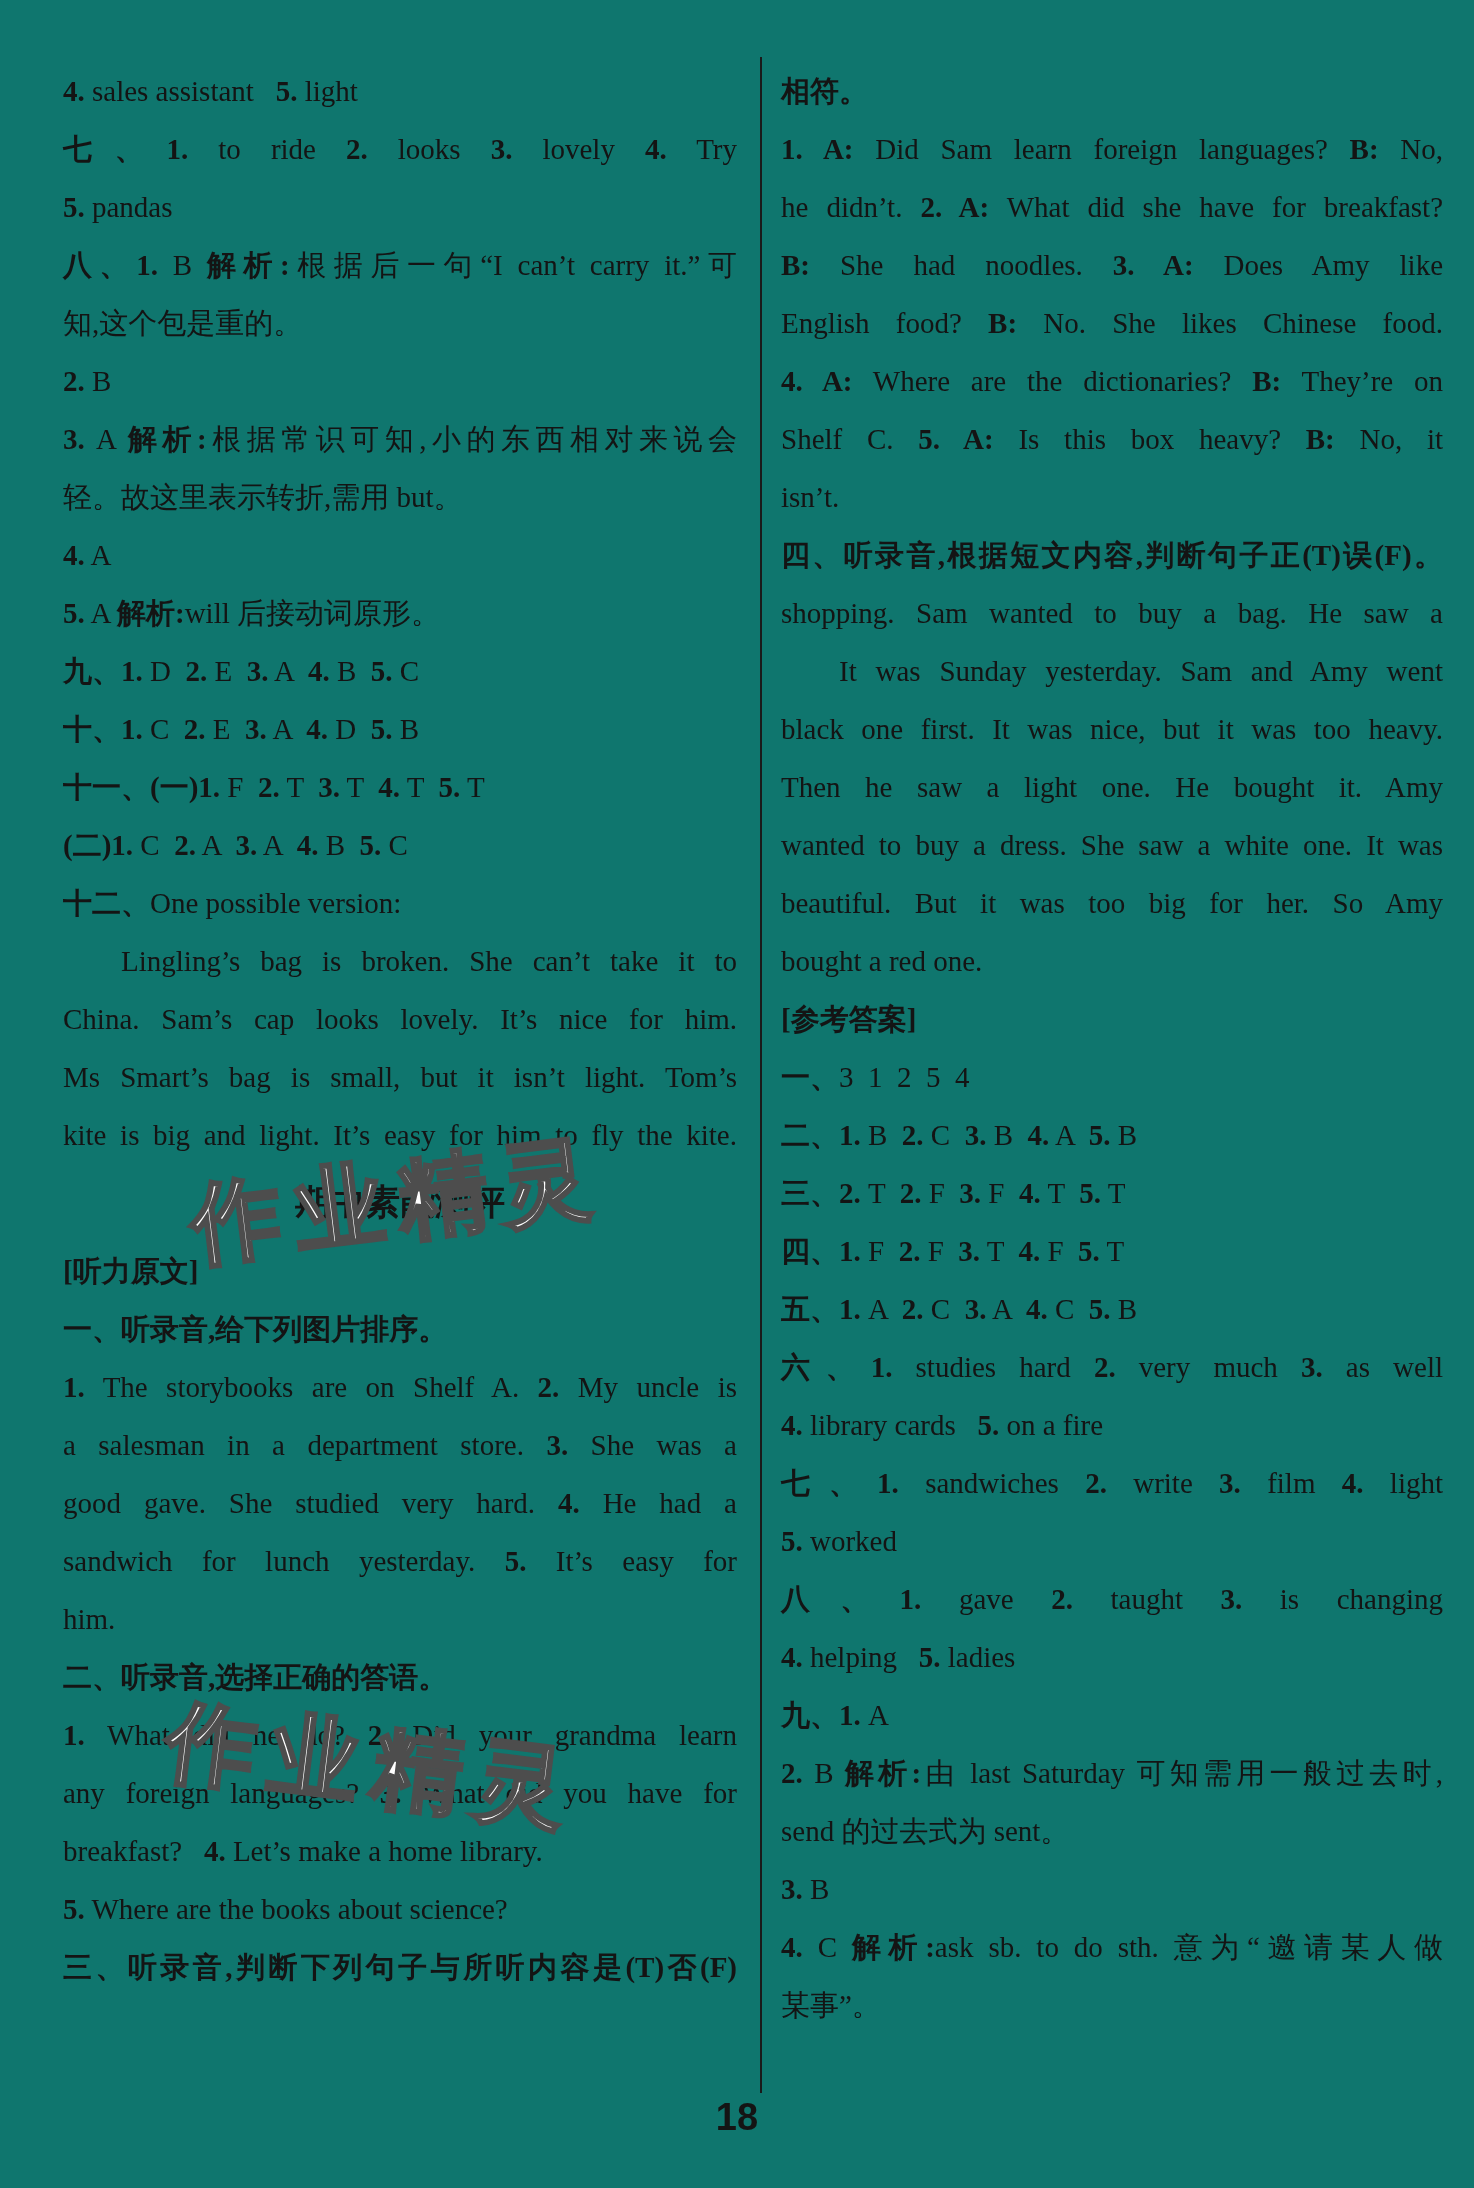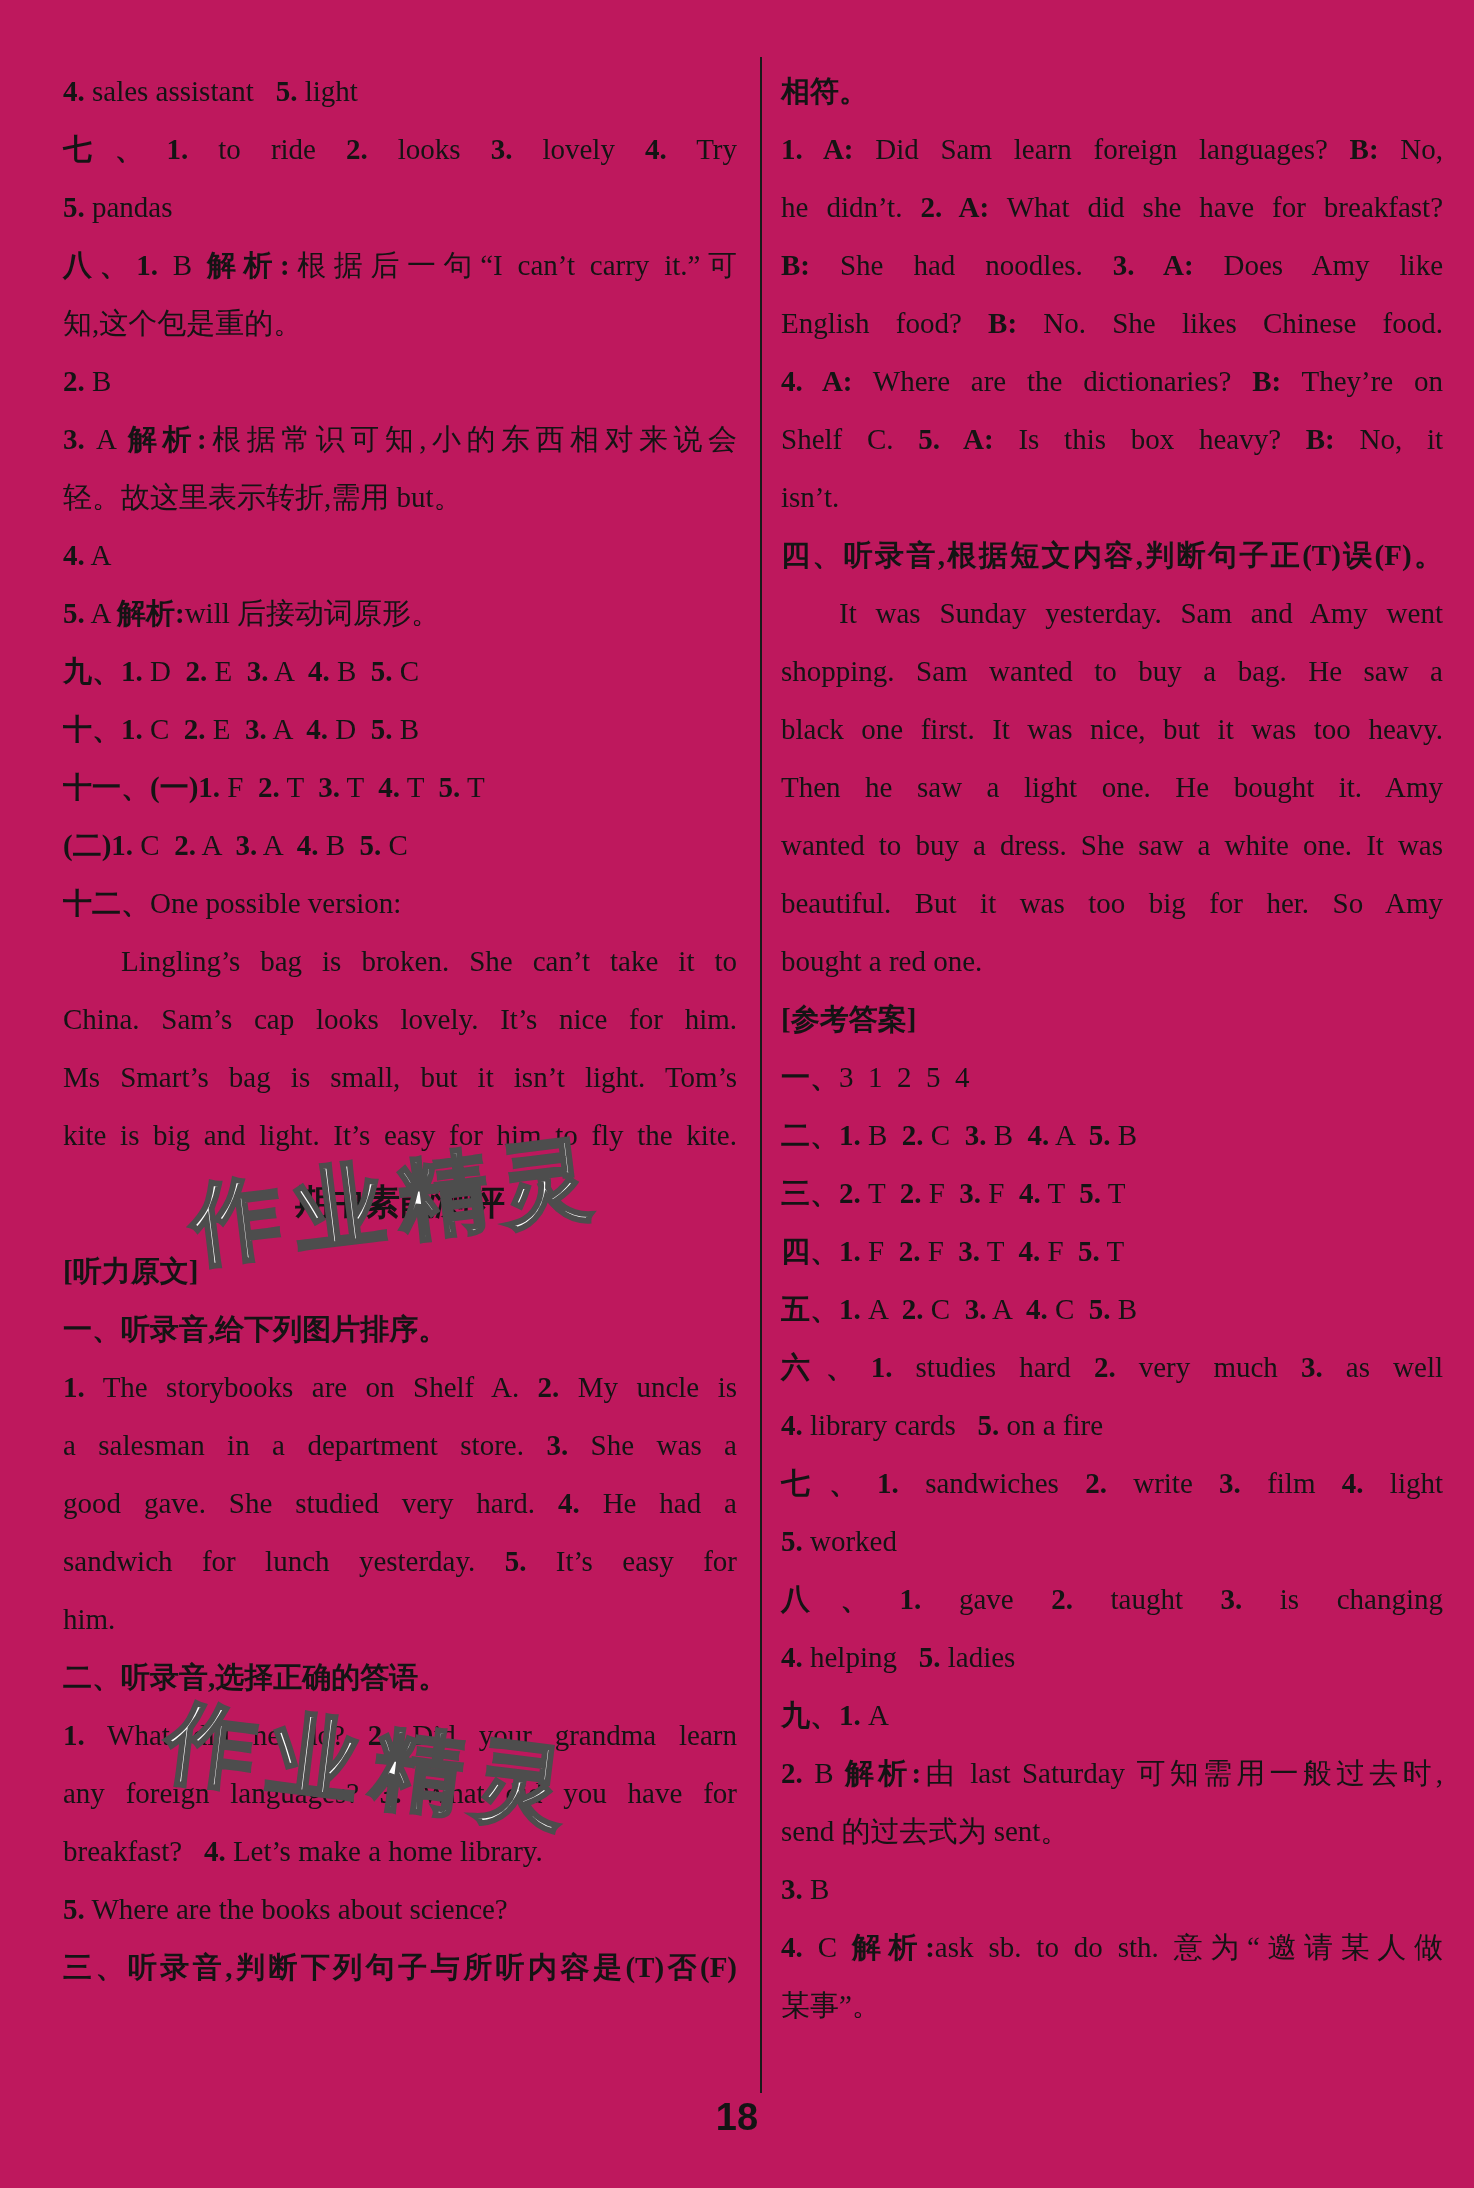--- a/index.html
+++ b/index.html
@@ -1,20 +1,20 @@
 <!DOCTYPE html>
 <html><head>
 <meta charset="utf-8">
 <style>
   * { margin:0; padding:0; box-sizing:border-box; }
   html,body { background:#ffffff; }
   .page {
     position:relative;
     width:1474px; height:2188px;
-    background:#be185d;
+    background:#0f766e;
     font-family:"Liberation Serif","DejaVu Serif",serif;
     color:#141414;
     overflow:hidden;
   }
   .col { position:absolute; top:62px; }
   #col-left  { left:63px;  width:674px; }
   #col-right { left:781px; width:662px; }
   .line { font-size:29px; line-height:58px; white-space:pre-wrap; }
   .line .b { font-weight:bold; }
   .line.j { white-space:normal; text-align:justify; text-align-last:justify; }
@@ -86,22 +86,22 @@
   <div class="col" id="col-right">
       <div class="line"><span class="b">相符。</span></div>
       <div class="line j"><span class="b">1. A:</span><span> Did Sam learn foreign languages? </span><span class="b">B:</span><span> No,</span></div>
       <div class="line j"><span>he didn’t. </span><span class="b">2. A:</span><span> What did she have for breakfast?</span></div>
       <div class="line j"><span class="b">B:</span><span> She had noodles. </span><span class="b">3. A:</span><span> Does Amy like</span></div>
       <div class="line j"><span>English food? </span><span class="b">B:</span><span> No. She likes Chinese food.</span></div>
       <div class="line j"><span class="b">4. A:</span><span> Where are the dictionaries? </span><span class="b">B:</span><span> They’re on</span></div>
       <div class="line j"><span>Shelf C. </span><span class="b">5. A:</span><span> Is this box heavy? </span><span class="b">B:</span><span> No, it</span></div>
       <div class="line"><span>isn’t.</span></div>
       <div class="line j"><span class="b">四、听录音,根据短文内容,判断句子正(T)误(F)。</span></div>
+      <div class="line j"><span>shopping. Sam wanted to buy a bag. He saw a</span></div>
       <div class="line j ind"><span>It was Sunday yesterday. Sam and Amy went</span></div>
-      <div class="line j"><span>shopping. Sam wanted to buy a bag. He saw a</span></div>
       <div class="line j"><span>black one first. It was nice, but it was too heavy.</span></div>
       <div class="line j"><span>Then he saw a light one. He bought it. Amy</span></div>
       <div class="line j"><span>wanted to buy a dress. She saw a white one. It was</span></div>
       <div class="line j"><span>beautiful. But it was too big for her. So Amy</span></div>
       <div class="line"><span>bought a red one.</span></div>
       <div class="line"><span class="b">[参考答案]</span></div>
       <div class="line"><span class="b">一、</span><span>3  1  2  5  4</span></div>
       <div class="line"><span class="b">二、1.</span><span> B  </span><span class="b">2.</span><span> C  </span><span class="b">3.</span><span> B  </span><span class="b">4.</span><span> A  </span><span class="b">5.</span><span> B</span></div>
       <div class="line"><span class="b">三、2.</span><span> T  </span><span class="b">2.</span><span> F  </span><span class="b">3.</span><span> F  </span><span class="b">4.</span><span> T  </span><span class="b">5.</span><span> T</span></div>
       <div class="line"><span class="b">四、1.</span><span> F  </span><span class="b">2.</span><span> F  </span><span class="b">3.</span><span> T  </span><span class="b">4.</span><span> F  </span><span class="b">5.</span><span> T</span></div>

